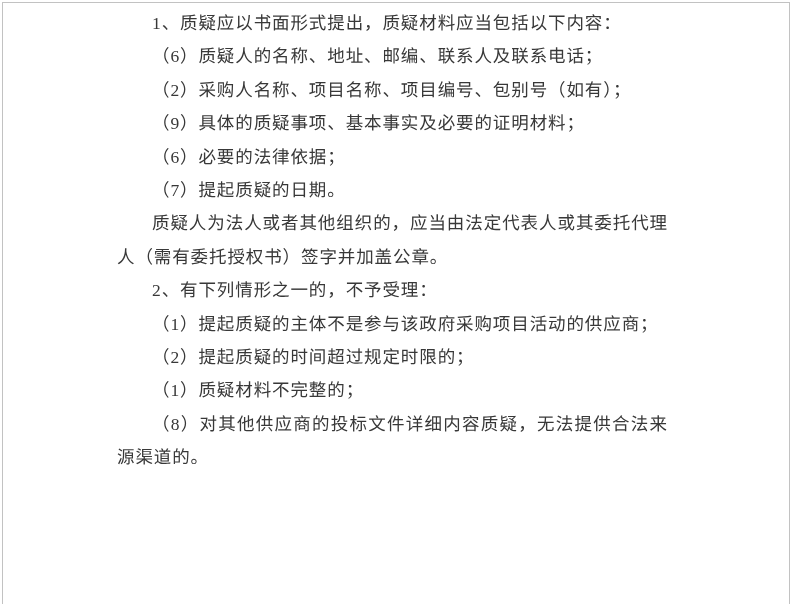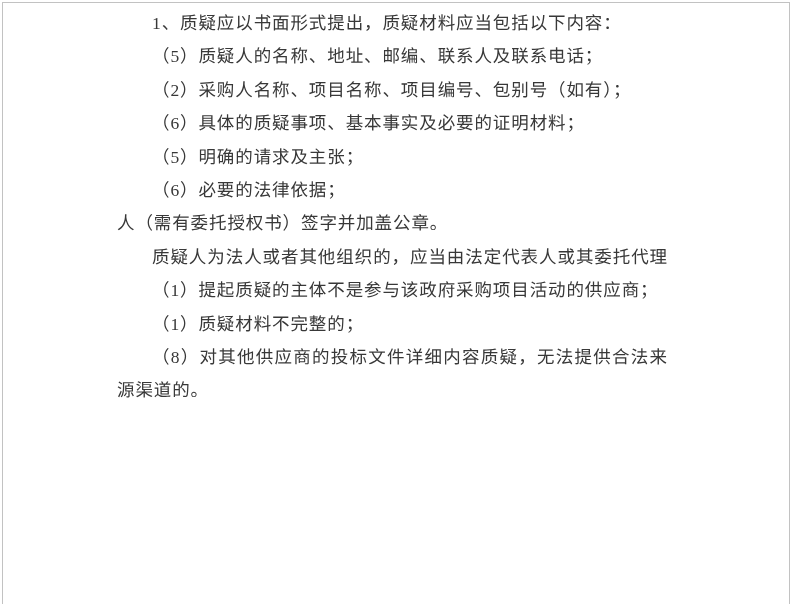--- a/index.html
+++ b/index.html
@@ -49,24 +49,26 @@
     text-align-last: justify; 
   }
 </style>
 </head>
 <body>
 
 <div class="page-frame"></div>
 
 <div class="doc">
   <div class="line ind">1、质疑应以书面形式提出，质疑材料应当包括以下内容：</div>
-  <div class="line ind">（5）质疑人的名称、地址、邮编、联系人及联系电话；</div>
+  <div class="line ind">（6）质疑人的名称、地址、邮编、联系人及联系电话；</div>
   <div class="line ind">（2）采购人名称、项目名称、项目编号、包别号（如有）；</div>
-  <div class="line ind">（6）具体的质疑事项、基本事实及必要的证明材料；</div>
-  <div class="line ind">（5）明确的请求及主张；</div>
+  <div class="line ind">（9）具体的质疑事项、基本事实及必要的证明材料；</div>
   <div class="line ind">（6）必要的法律依据；</div>
+  <div class="line ind">（7）提起质疑的日期。</div>
+  <div class="line ind fill">质疑人为法人或者其他组织的，应当由法定代表人或其委托代理</div>
   <div class="line">人（需有委托授权书）签字并加盖公章。</div>
-  <div class="line ind fill">质疑人为法人或者其他组织的，应当由法定代表人或其委托代理</div>
+  <div class="line ind">2、有下列情形之一的，不予受理：</div>
   <div class="line ind">（1）提起质疑的主体不是参与该政府采购项目活动的供应商；</div>
+  <div class="line ind">（2）提起质疑的时间超过规定时限的；</div>
   <div class="line ind">（1）质疑材料不完整的；</div>
   <div class="line ind fill">（8）对其他供应商的投标文件详细内容质疑，无法提供合法来</div>
   <div class="line">源渠道的。</div>
 </div>
 
 </body></html>

